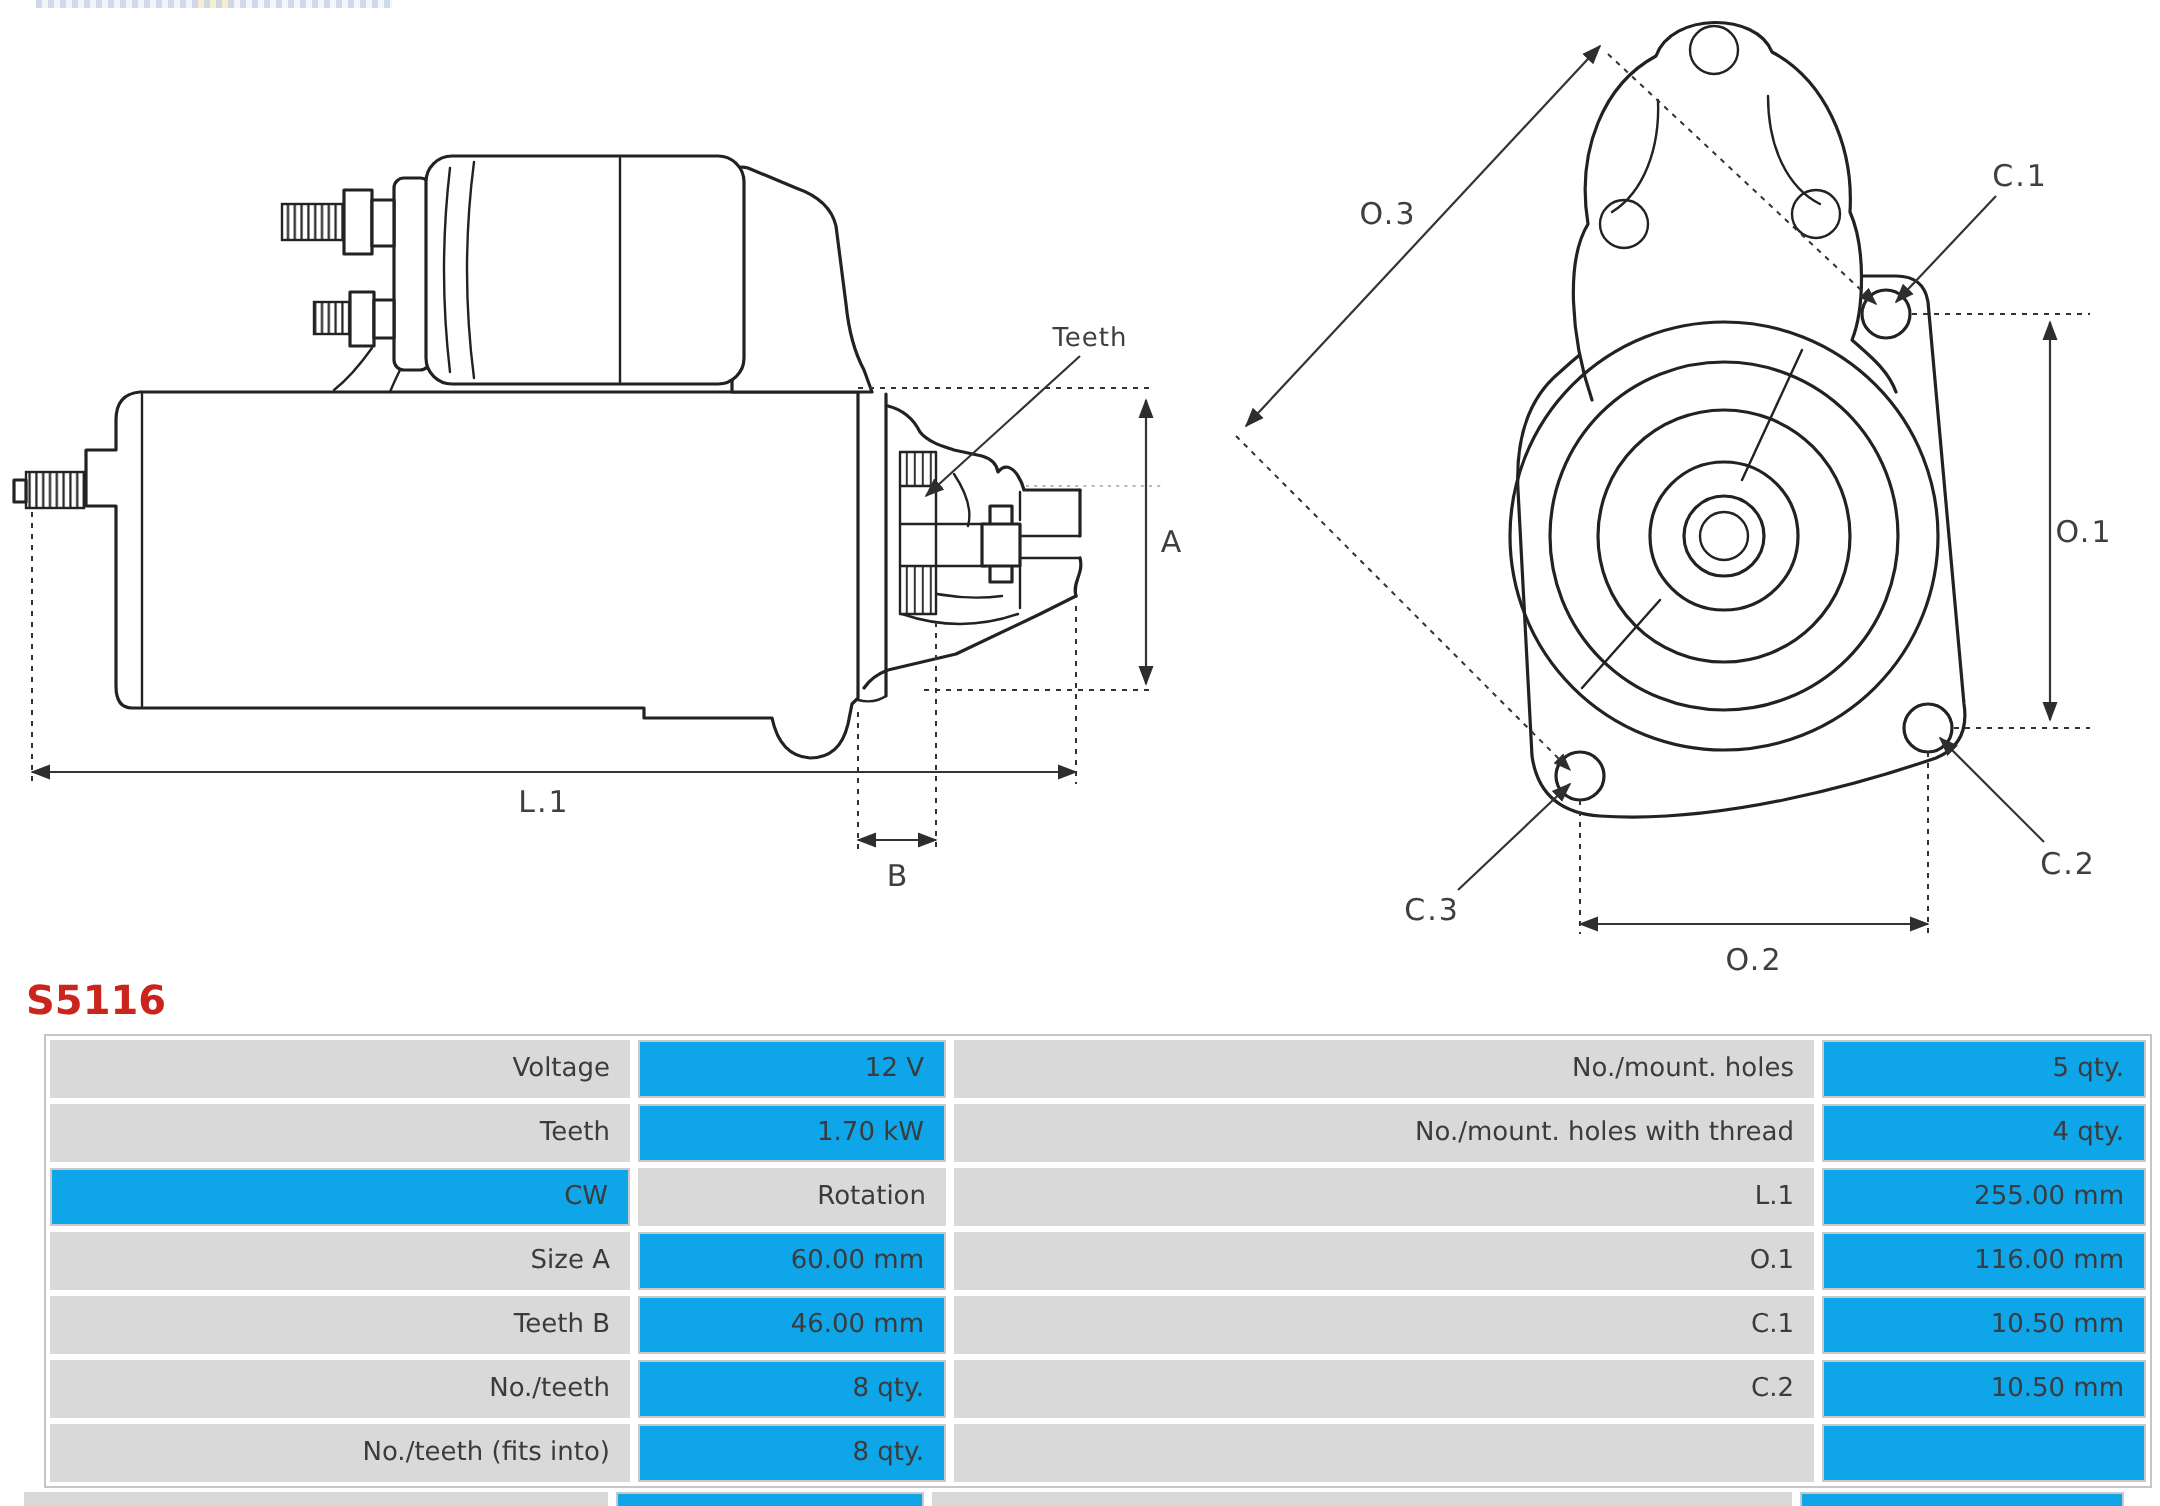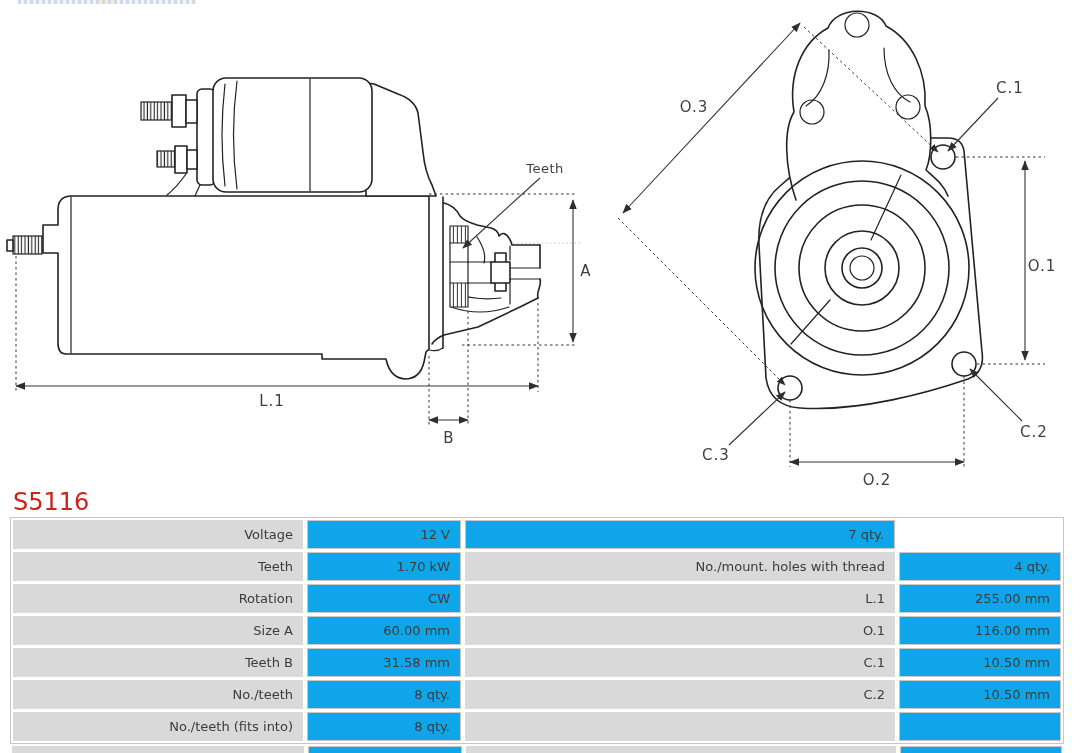--- a/index.html
+++ b/index.html
@@ -17,24 +17,24 @@
   .outline{fill:none;stroke:#222;stroke-width:1.6;stroke-linejoin:round;stroke-linecap:round;}
   .outline2{fill:none;stroke:#222;stroke-width:1.2;stroke-linejoin:round;stroke-linecap:round;}
   .whitefill{fill:#fff;stroke:#222;stroke-width:1.6;stroke-linejoin:round;}
   .whiteonly{fill:#fff;stroke:none;}
   .dim{stroke:#333;stroke-width:1.1;fill:none;}
   .dot{stroke:#333;stroke-width:1;fill:none;stroke-dasharray:2.5 3;}
   .dotlight{stroke:#b9b9b9;stroke-width:.9;fill:none;stroke-dasharray:1.5 2.6;}
   .dimtext{fill:#3f3f3f;font-size:15px;letter-spacing:1px;}
   .dimtext-sm{fill:#3f3f3f;font-size:13px;letter-spacing:.5px;}
   #part-number{
-    position:absolute;left:13px;top:488px;font-size:24px;color:#cb241c;
+    position:absolute;left:13px;top:488px;font-size:20px;color:#cb241c;font-weight:bold;
   }
   #spec-table{
-    position:absolute;left:10px;top:517px;width:1054px;box-sizing:border-box;
+    position:absolute;left:22px;top:517px;width:1054px;box-sizing:border-box;
     border:1px solid #c6c6c6;background:#fff;padding:2px;
   }
   .spec-row{display:grid;grid-template-columns:290px 154px 430px 1fr;gap:0 4px;margin-bottom:3px;height:29px;}
   .spec-row:last-child{margin-bottom:0;}
   .cell{display:flex;align-items:center;justify-content:flex-end;
     padding-right:10px;font-size:13px;color:#3b3b3b;box-sizing:border-box;}
   .lbl-cell{background:#d9d9d9;}
   .val-cell{background:#0ea5e9;border:1px solid #c9c9c9;}
   #next-row-strip{
     position:absolute;left:10px;top:746px;width:1054px;height:10px;box-sizing:border-box;
@@ -207,43 +207,44 @@
     </g>
   </g>
 </svg>
 
 <div id="part-number">S5116</div>
 
 <div id="spec-table">
   <div class="spec-row">
     <div class="cell lbl-cell">Voltage</div>
     <div class="cell val-cell">12 V</div>
-    <div class="cell val-cell">7 qty.</div>
+    <div class="cell lbl-cell">No./mount. holes</div>
+    <div class="cell val-cell">5 qty.</div>
   </div>
   <div class="spec-row">
     <div class="cell lbl-cell">Teeth</div>
     <div class="cell val-cell">1.70 kW</div>
     <div class="cell lbl-cell">No./mount. holes with thread</div>
     <div class="cell val-cell">4 qty.</div>
   </div>
   <div class="spec-row">
+    <div class="cell val-cell">CW</div>
     <div class="cell lbl-cell">Rotation</div>
-    <div class="cell val-cell">CW</div>
     <div class="cell lbl-cell">L.1</div>
     <div class="cell val-cell">255.00 mm</div>
   </div>
   <div class="spec-row">
     <div class="cell lbl-cell">Size A</div>
     <div class="cell val-cell">60.00 mm</div>
     <div class="cell lbl-cell">O.1</div>
     <div class="cell val-cell">116.00 mm</div>
   </div>
   <div class="spec-row">
     <div class="cell lbl-cell">Teeth B</div>
-    <div class="cell val-cell">31.58 mm</div>
+    <div class="cell val-cell">46.00 mm</div>
     <div class="cell lbl-cell">C.1</div>
     <div class="cell val-cell">10.50 mm</div>
   </div>
   <div class="spec-row">
     <div class="cell lbl-cell">No./teeth</div>
     <div class="cell val-cell">8 qty.</div>
     <div class="cell lbl-cell">C.2</div>
     <div class="cell val-cell">10.50 mm</div>
   </div>
   <div class="spec-row">

